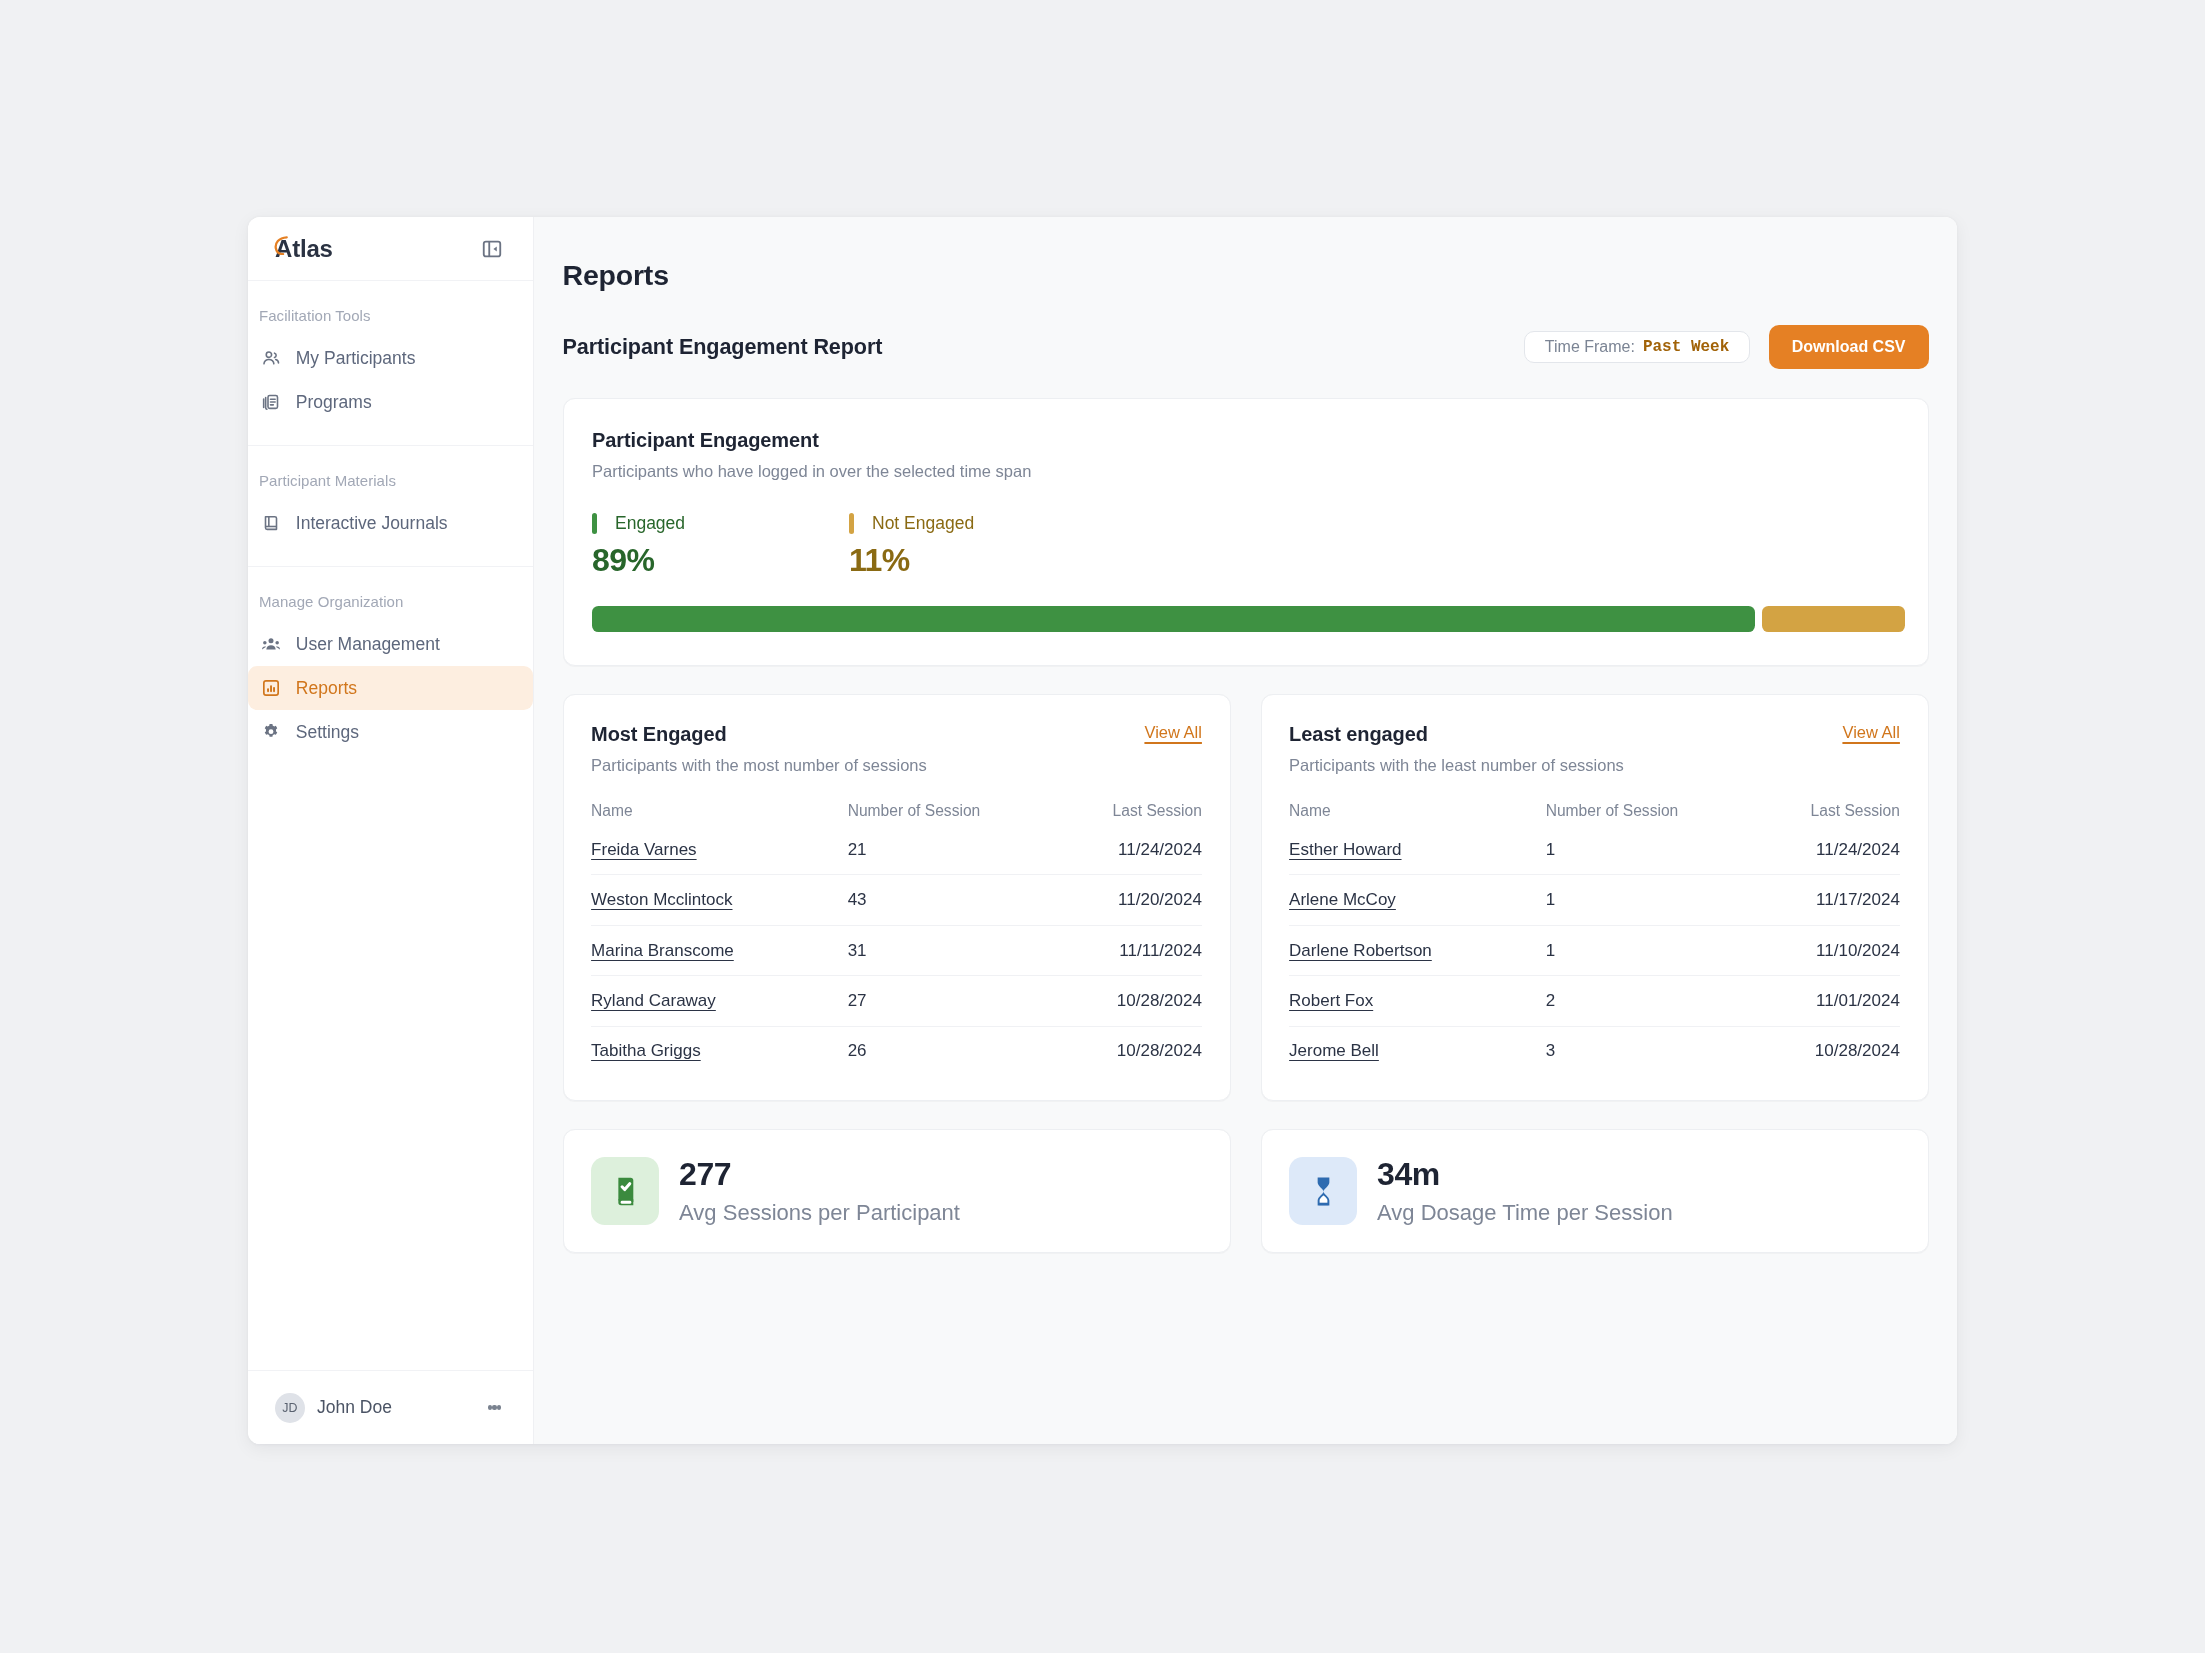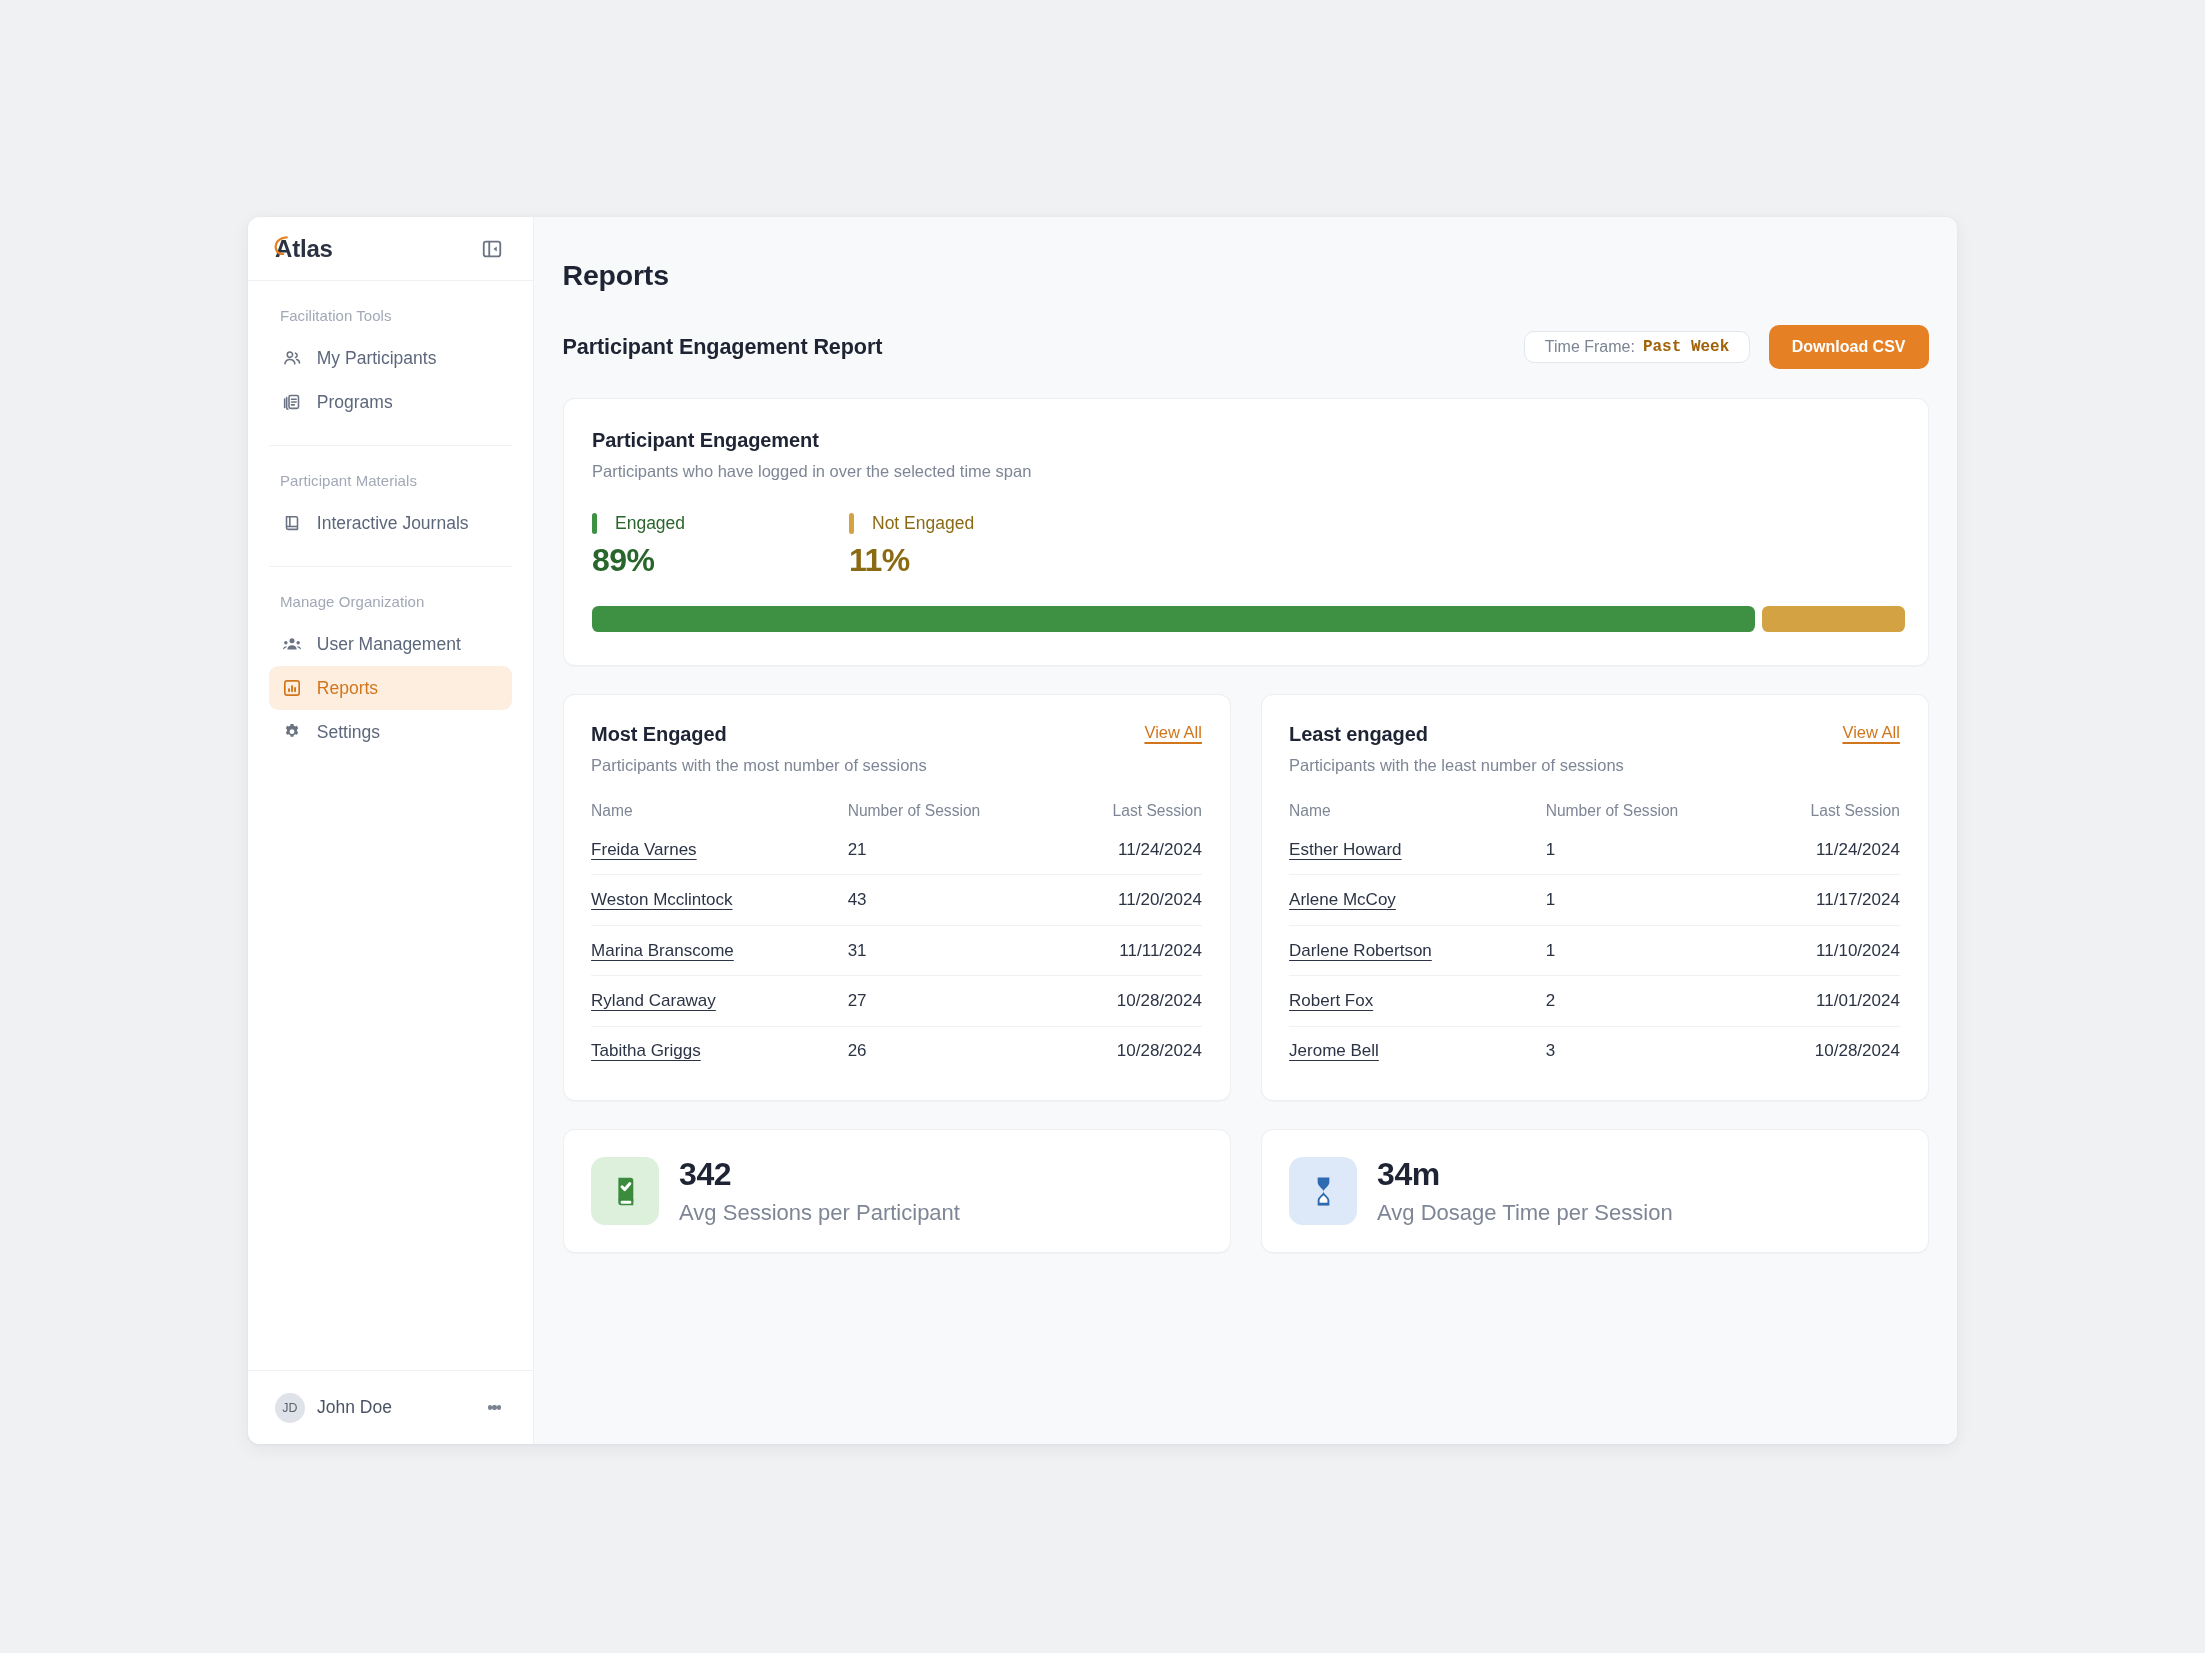--- a/index.html
+++ b/index.html
@@ -62,21 +62,21 @@
     font-weight: 600;
     color: #2A3242;
     letter-spacing: -0.2px;
   }
   .collapse-btn {
     width: 26px; height: 26px;
     display: flex; align-items: center; justify-content: center;
     cursor: pointer;
   }
 
-  .sidebar-body { flex: 1 1 auto; padding: 0 21px; }
+  .sidebar-body { flex: 1 1 auto; padding: 0 0; }
 
   .nav-section { padding-top: 26px; }
   .nav-section.divided { border-top: 1.4px solid #F1F2F5; margin-top: 21px; }
   .nav-label {
     font-size: 15px;
     color: #A2A8B6;
     padding: 0 11px 12px 11px;
     font-weight: 400;
     letter-spacing: 0.05px;
   }
@@ -522,21 +522,21 @@
       <section class="card stat-card">
         <div class="stat-icon green">
           <svg width="39" height="39" viewBox="0 0 24 24" aria-hidden="true">
             <path d="M7.6 3.6h7.6c.9 0 1.6.7 1.6 1.6v13.2H9.2c-.9 0-1.6-.7-1.6-1.6V3.6Z" fill="#3B8A3E"></path>
             <path d="M7.6 16.8h9.2v3.6H9.2a1.6 1.6 0 0 1-1.6-1.6v-2Z" fill="#3B8A3E"></path>
             <rect x="9" y="17.7" width="6.6" height="1.9" rx=".9" fill="#FFFFFF"></rect>
             <path d="M9.9 9.1 L11.5 10.8 L14.6 7.2" stroke="#FFFFFF" stroke-width="1.9" stroke-linecap="round" stroke-linejoin="round" fill="none"></path>
           </svg>
         </div>
         <div>
-          <div class="stat-value">342</div>
+          <div class="stat-value">277</div>
           <div class="stat-label">Avg Sessions per Participant</div>
         </div>
       </section>
 
       <section class="card stat-card">
         <div class="stat-icon blue">
           <svg width="39" height="39" viewBox="0 0 24 24" aria-hidden="true">
             <path d="M8.4 3.4h7.2v3.1c0 2.2-3.6 4-3.6 5.5s3.6 3.3 3.6 5.5v3.1H8.4v-3.1c0-2.2 3.6-4 3.6-5.5S8.4 8.7 8.4 6.5V3.4Z" fill="#2E6BB0"></path>
             <path d="M9.6 17.3c.5-1.6 2.4-2.8 2.4-2.8s1.9 1.2 2.4 2.8v2.1H9.6v-2.1Z" fill="#FFFFFF"></path>
             <path d="M9.2 18.9h5.6v1.5H9.2z" fill="#2E6BB0"></path>

